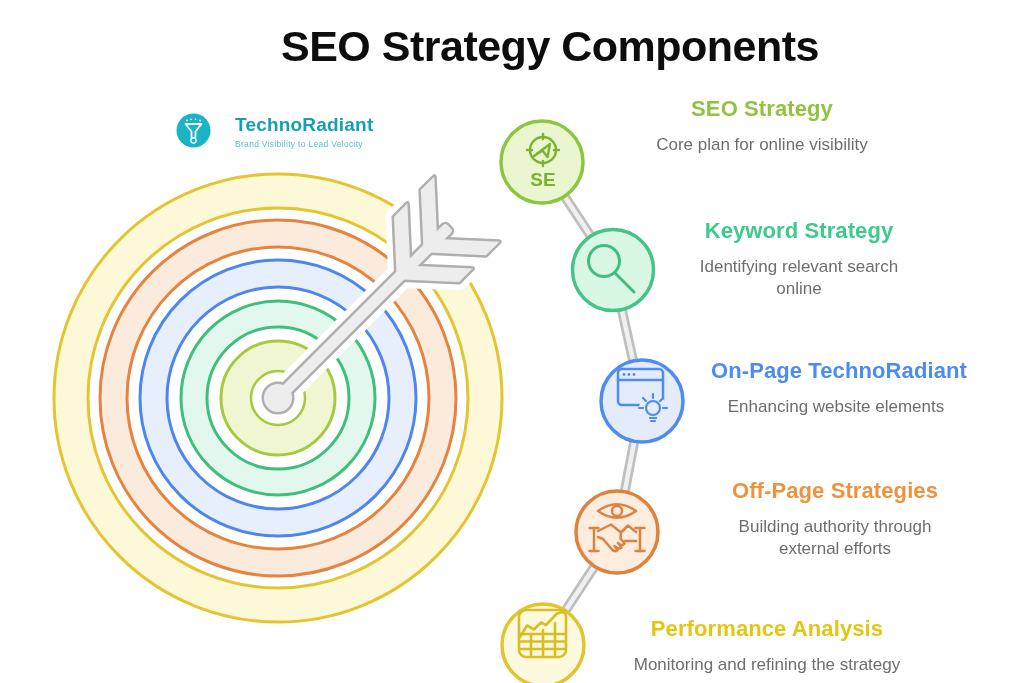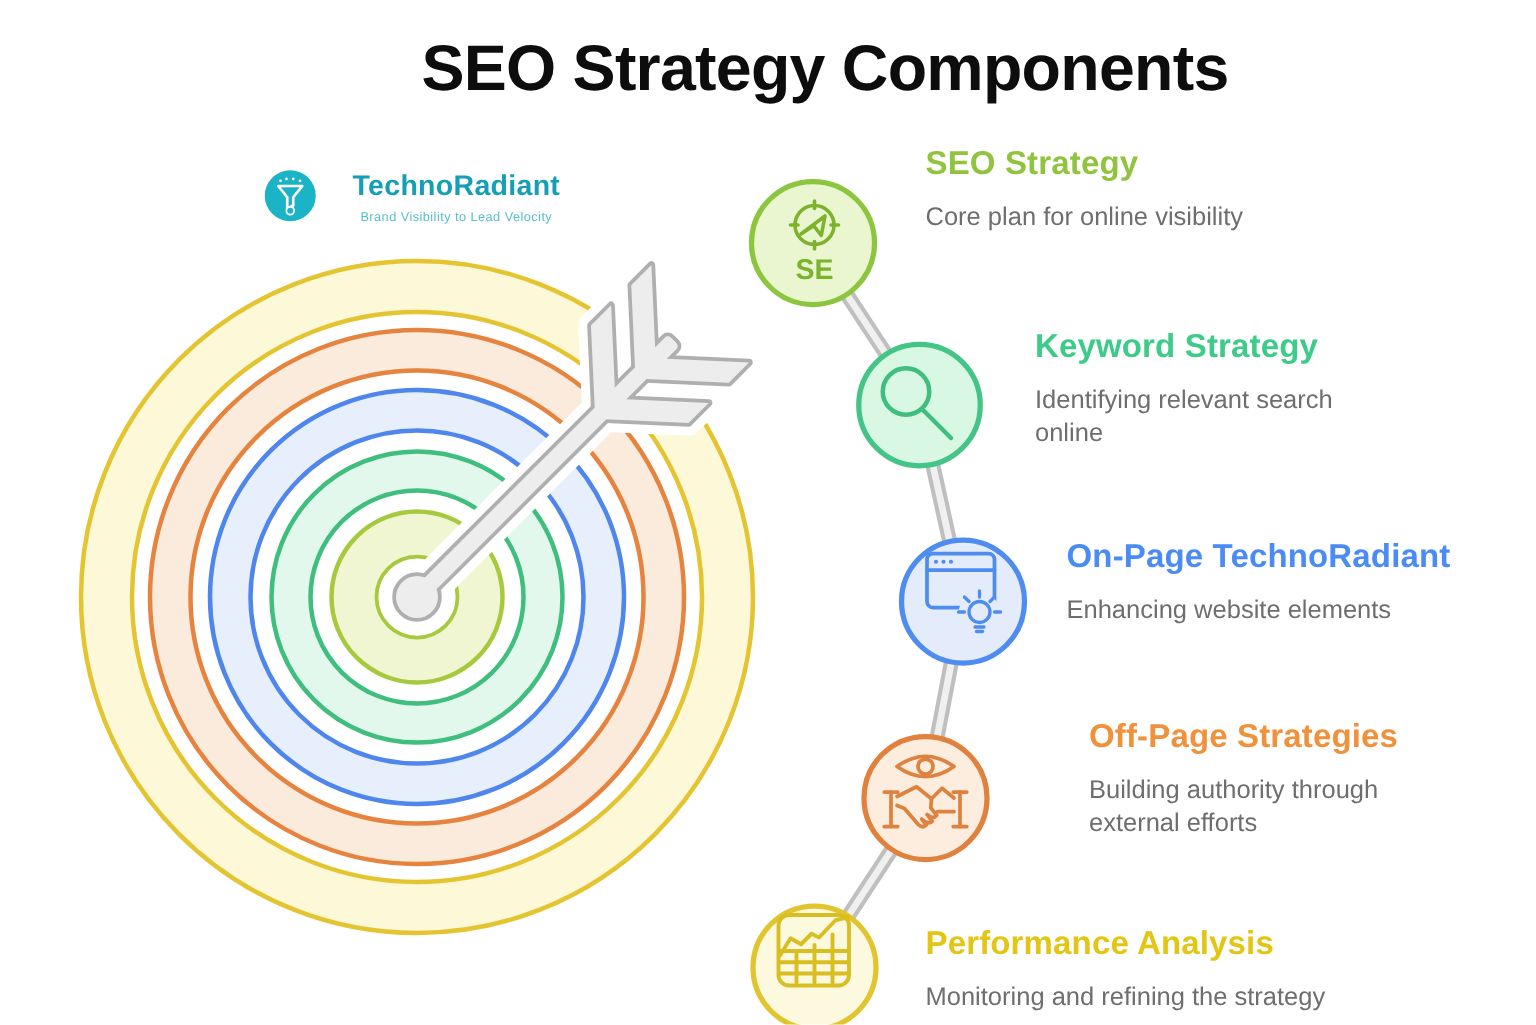--- a/index.html
+++ b/index.html
@@ -10,22 +10,22 @@
   .abs{position:absolute;}
   .page-title{
     left:0;top:22px;width:1024px;text-align:center;
     transform:translateX(38px);
     font-size:43px;font-weight:800;letter-spacing:-0.5px;color:#0d0d0d;
     white-space:nowrap;
   }
   .logo{left:176px;top:113px;display:flex;align-items:flex-start;}
   .logo-text{margin-left:24px;padding-top:1px;}
   .logo-name{font-size:19px;font-weight:700;color:#159FB5;letter-spacing:0.2px;}
-  .logo-tagline{font-size:8.5px;color:#55BFCC;margin-top:3px;letter-spacing:0.3px;text-align:center;}
-  .item-row{position:absolute;}
+  .logo-tagline{font-size:8.5px;color:#55BFCC;margin-top:3px;letter-spacing:0.3px;}
+  .item-row{position:absolute;text-align:center;}
   .item-title{font-size:22px;font-weight:700;white-space:nowrap;letter-spacing:0.1px;}
   .item-desc{font-size:17px;color:#6e6e6e;margin-top:12px;line-height:22px;}
   svg{display:block;}
 </style>
 </head>
 <body>
 
 <svg class="abs" style="left:0;top:0;" width="1024" height="683" viewBox="0 0 1024 683">
 
   <g>

